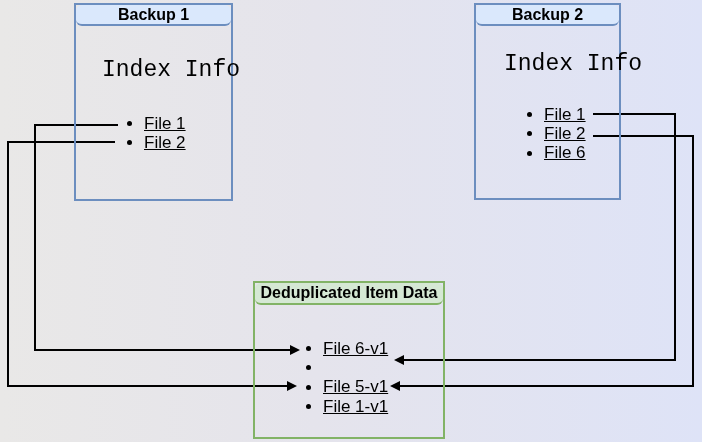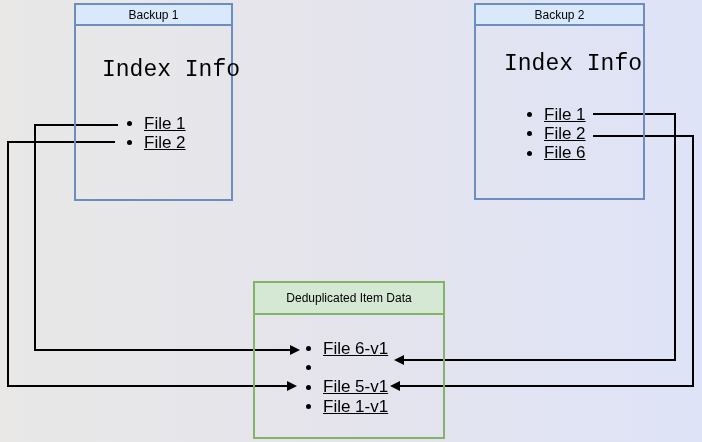--- a/index.html
+++ b/index.html
@@ -16,29 +16,30 @@
     box-sizing:border-box;
     border:2px solid;
     background:transparent;
   }
   .node.blue{border-color:var(--box-blue-border,#6c8ebf);}
   .node.green{border-color:var(--box-green-border,#82b366);}
   .node-header{
     box-sizing:border-box;
     height:21px;
     display:flex;align-items:center;justify-content:center;
-    font-size:12px;font-weight:normal;
+    font-size:16px;font-weight:bold;
     border-bottom:2px solid;
+    border-radius:6px;
   }
   .node.blue .node-header{
     background:var(--box-blue-header,#dae8fc);
     border-bottom-color:var(--box-blue-border,#6c8ebf);
   }
   .node.green .node-header{
-    height:32px;
+    height:22px;
     background:var(--box-green-header,#d5e8d4);
     border-bottom-color:var(--box-green-border,#82b366);
   }
   .index-label{
     position:absolute;
     font-size:23px;line-height:20px;
     white-space:nowrap;
     font-family:Liberation Mono, monospace;
   }
   ul.file-list{
@@ -97,21 +98,21 @@
         <span class="dot"></span>
         <span>File 1</span>
       </li>
       <li>
         <span class="dot"></span>
         <span>File 2</span>
       </li>
     </ul>
   </div>
 
-  <div class="node blue" style="left:474px;top:3px;width:171px;height:197px;">
+  <div class="node blue" style="left:474px;top:3px;width:147px;height:197px;">
     <div class="node-header">Backup 2</div>
     <div class="index-label" style="left:28px;top:49px;">Index Info</div>
     <ul class="file-list" style="left:51px;top:100px;">
       <li>
         <span class="dot"></span>
         <span>File 1</span>
       </li>
       <li>
         <span class="dot"></span>
         <span>File 2</span>

